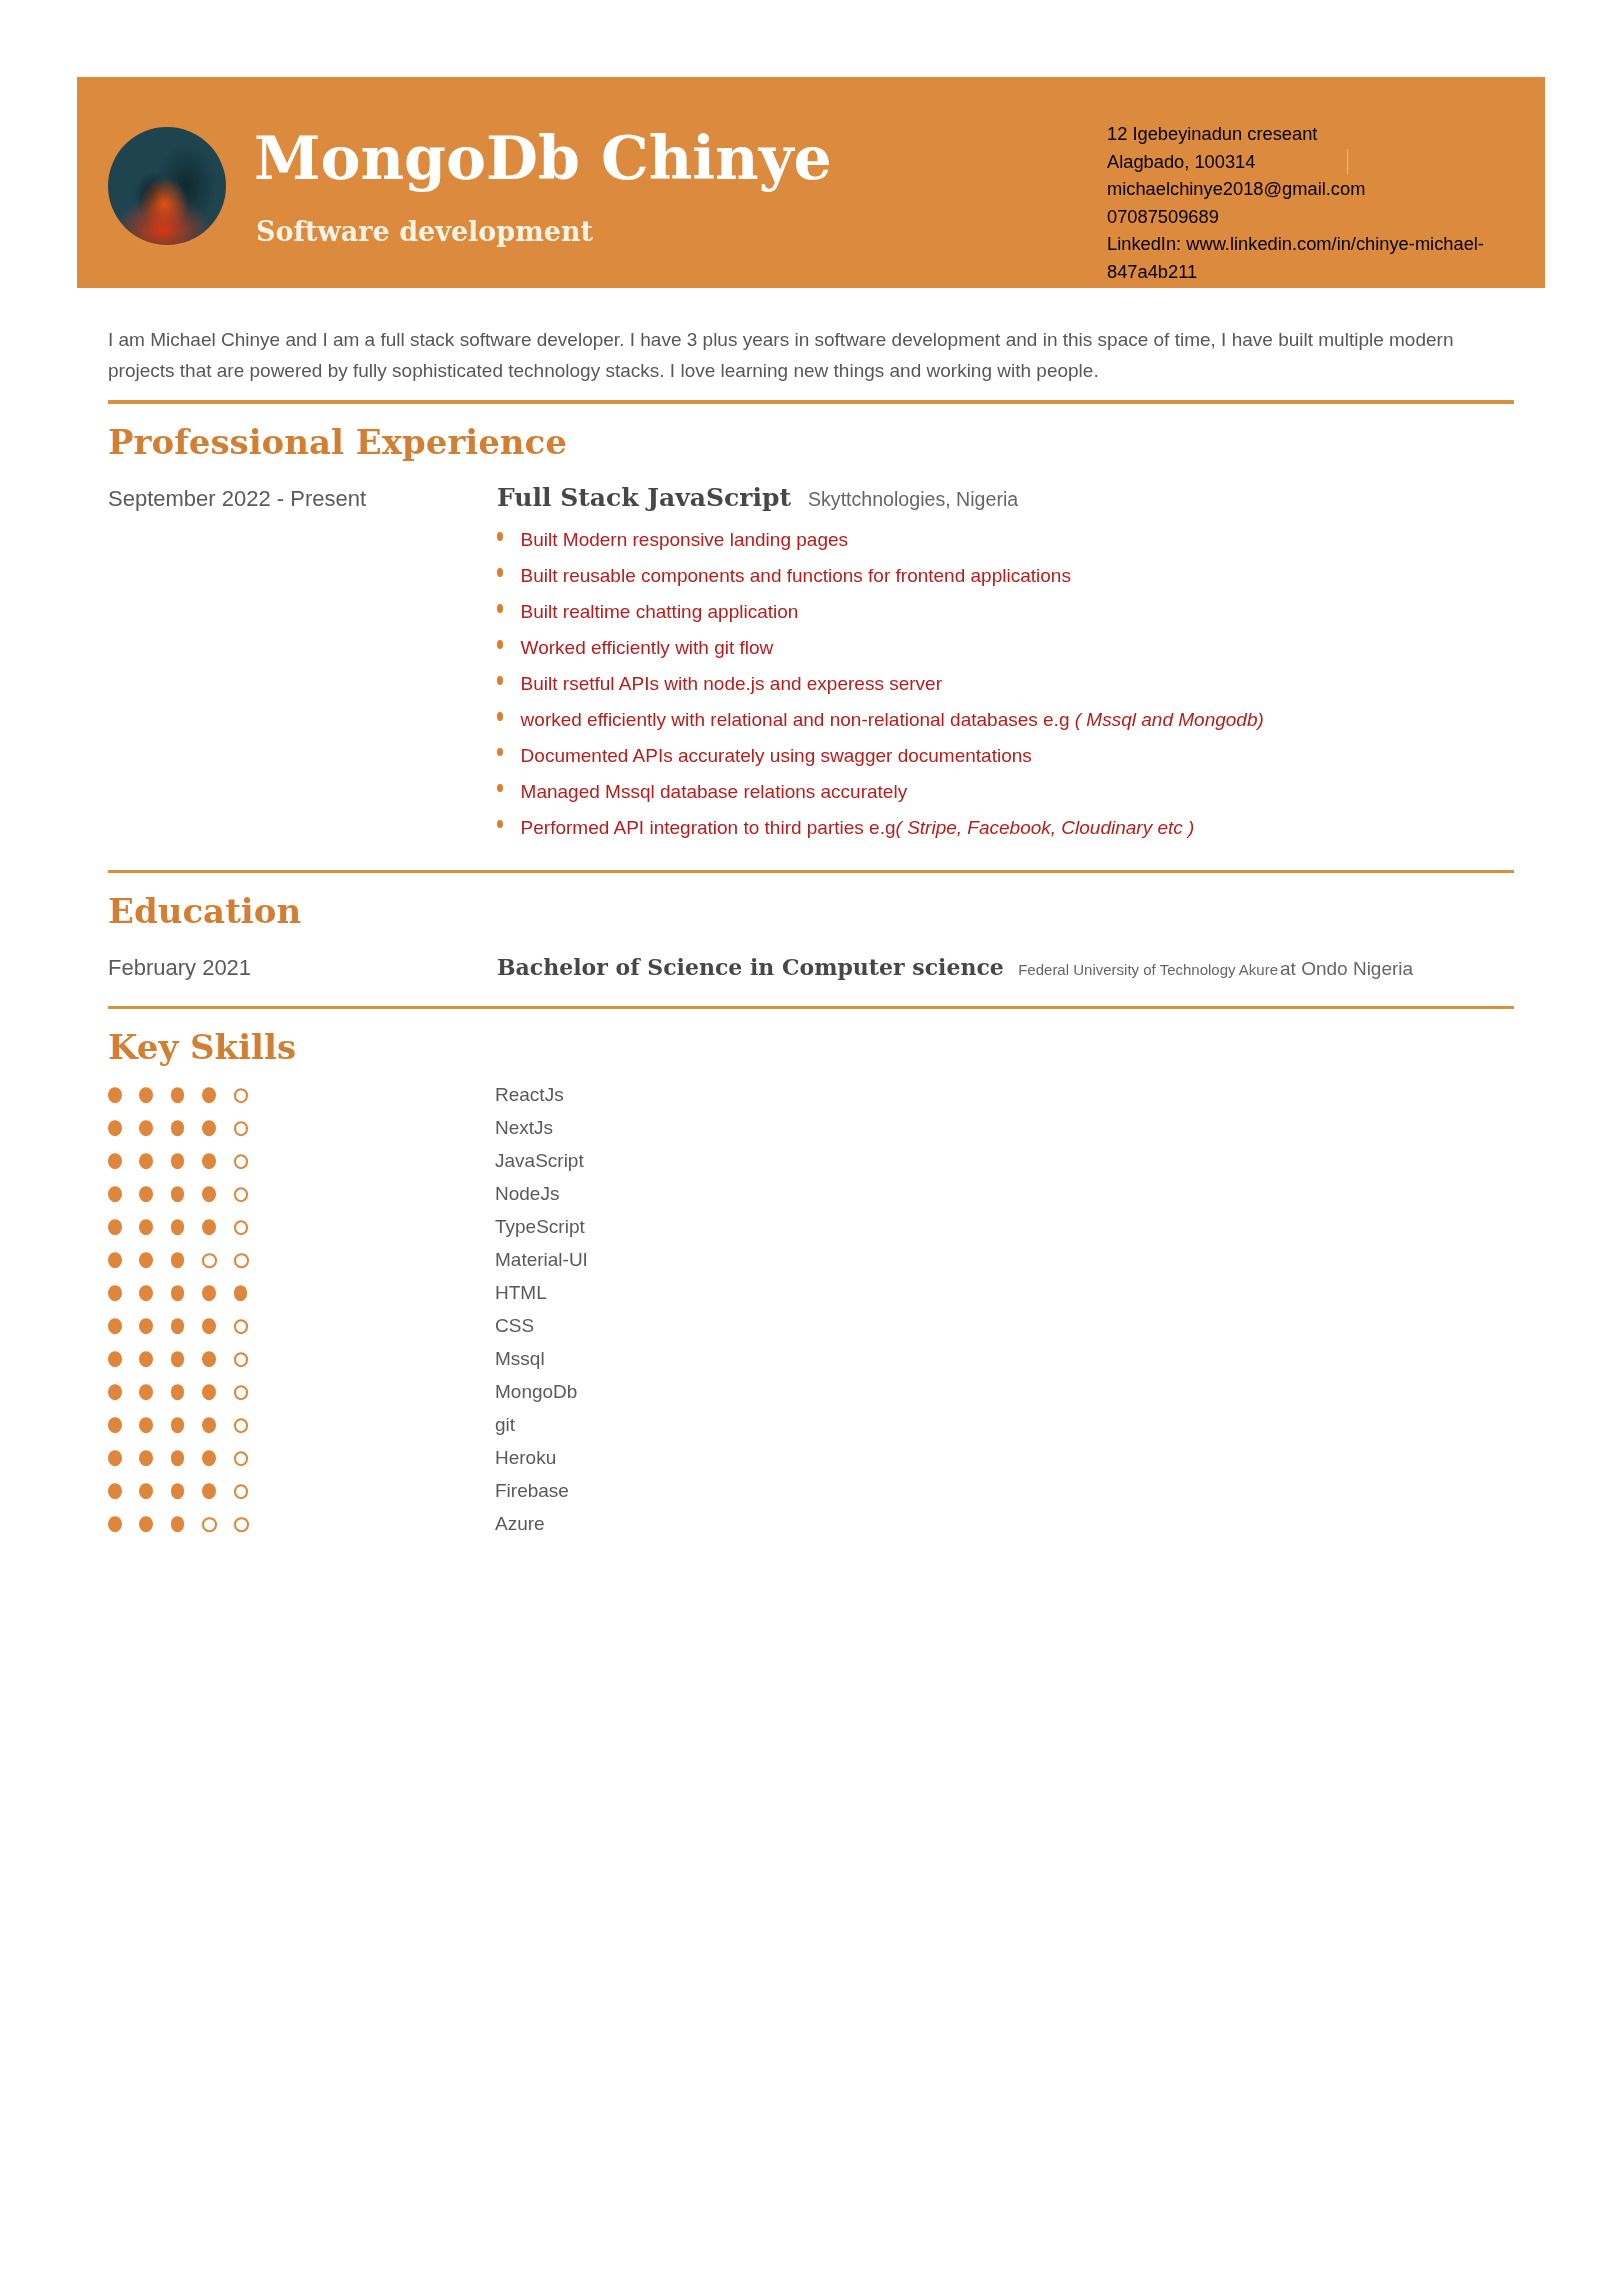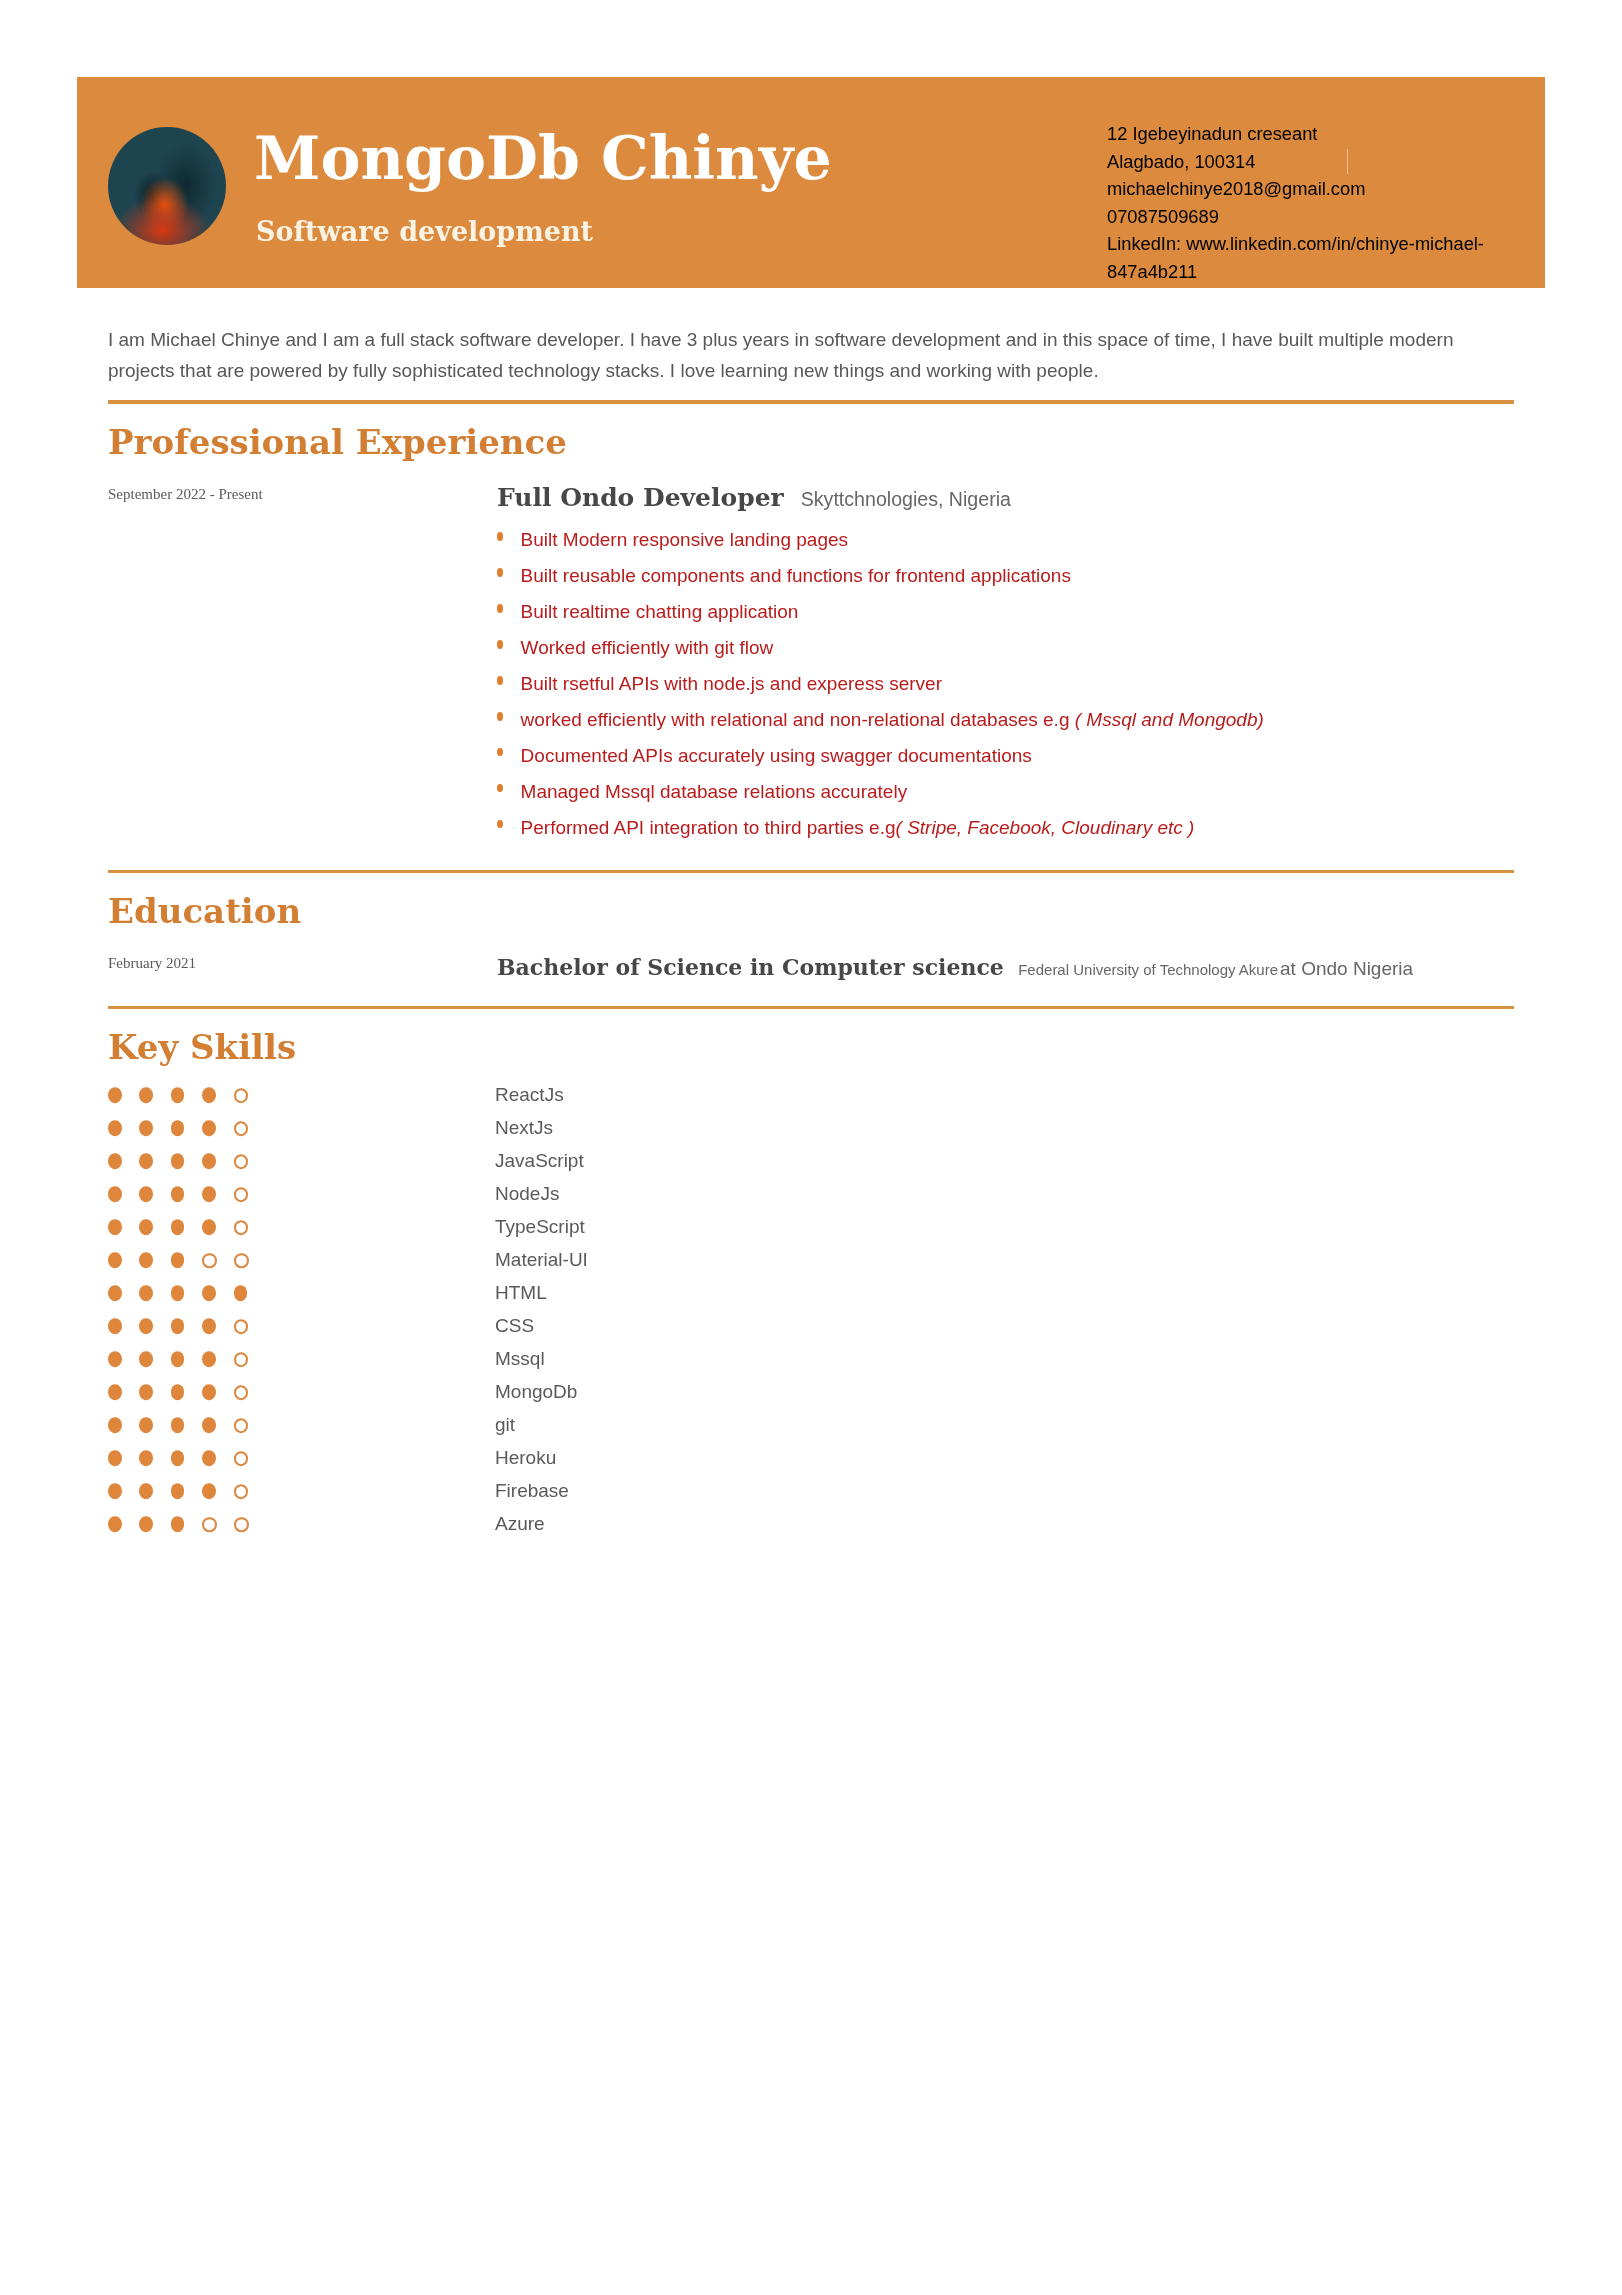--- a/index.html
+++ b/index.html
@@ -90,21 +90,21 @@
   h2.section-heading {
     margin-top: 17px;
     font-family: "DejaVu Serif", serif;
     font-weight: bold;
     font-size: 34px;
     line-height: 42px;
     color: #D27E33;
   }
 
   .two-col { display: flex; margin-top: 19.6px; }
-  .col-date { width: 389px; flex: 0 0 389px; font-size: 15px; color: #5a5a5a; padding-top: 3.9px; font-family: Liberation Serif, serif; }
+  .col-date { width: 389px; flex: 0 0 389px; font-size: 22px; color: #5a5a5a; padding-top: 3.9px; }
   .col-main { flex: 1 1 auto; }
 
   .job-title-line { line-height: 31px; }
   .role {
     font-family: "DejaVu Serif", serif;
     font-weight: bold;
     font-size: 25px;
     color: #474747;
   }
   .company { font-size: 19.6px; color: #666666; margin-left: 17px; }
@@ -191,21 +191,21 @@
     <p class="summary">I am Michael  Chinye and I am a full stack software developer. I have 3 plus years in software development and in this space of time, I have built multiple modern projects that are powered by fully sophisticated technology stacks. I love learning new things and working with people.</p>
 
     <hr class="rule rule-1">
 
     <h2 class="section-heading">Professional Experience</h2>
 
     <div class="two-col">
       <div class="col-date">September 2022 - Present</div>
       <div class="col-main">
         <div class="job-title-line">
-          <span class="role">Full Ondo Developer</span><span class="company">Skyttchnologies, Nigeria</span>
+          <span class="role">Full Stack JavaScript</span><span class="company">Skyttchnologies, Nigeria</span>
         </div>
         <ul class="bullets">
           <li><span class="bullet-marker"></span><span>Built Modern responsive landing pages</span><em class="bullet-em"></em></li>
           <li><span class="bullet-marker"></span><span>Built reusable components and functions for frontend applications</span><em class="bullet-em"></em></li>
           <li><span class="bullet-marker"></span><span>Built realtime chatting application</span><em class="bullet-em"></em></li>
           <li><span class="bullet-marker"></span><span>Worked efficiently with git flow</span><em class="bullet-em"></em></li>
           <li><span class="bullet-marker"></span><span>Built rsetful APIs with node.js and experess server</span><em class="bullet-em"></em></li>
           <li><span class="bullet-marker"></span><span>worked efficiently with relational and non-relational databases e.g</span><em class="bullet-em"> ( Mssql and Mongodb)</em></li>
           <li><span class="bullet-marker"></span><span>Documented APIs accurately using swagger documentations</span><em class="bullet-em"></em></li>
           <li><span class="bullet-marker"></span><span>Managed Mssql database relations accurately</span><em class="bullet-em"></em></li>

